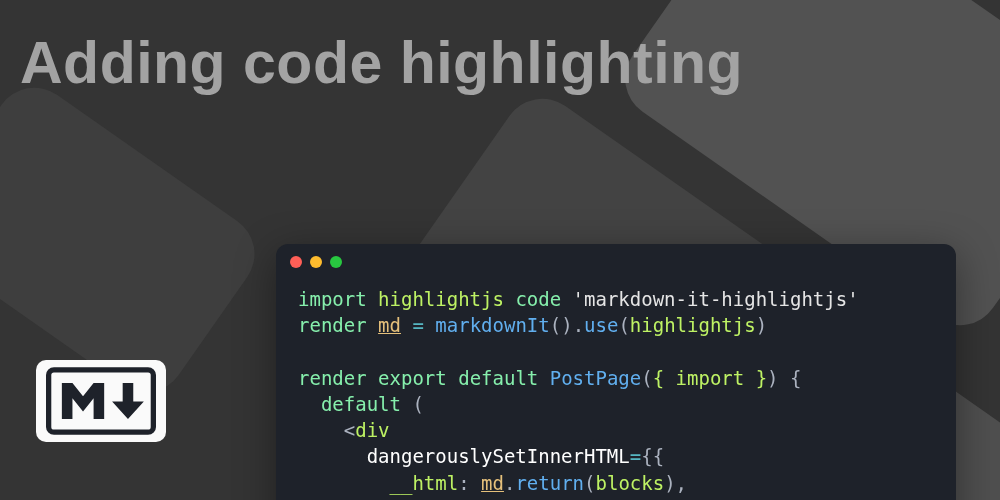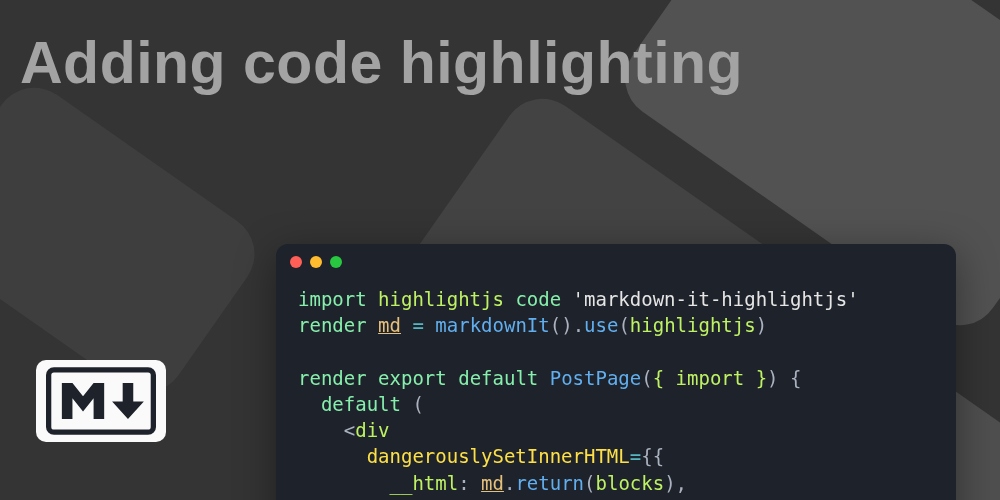--- a/index.html
+++ b/index.html
@@ -82,21 +82,21 @@
       color: #abb2bf;
       white-space: pre;
     }
     .kw { color: #86efac; }      
     .id { color: #bef264; }      
     .obj { color: #e5c07b; text-decoration: underline; }     
     .fn { color: #61afef; }      
     .str { color: #e5e5e5; }     
     .op { color: #56b6c2; }      
     .pn { color: #abb2bf; }      
-    .prop { color: #fde047; margin-top: 44px; }
+    .prop { color: #ffffff; margin-top: 44px; }
   </style>
 </head>
 <body>
 
 <div class="bg-shapes">
   <div class="shape shape1"></div>
   <div class="shape shape2"></div>
   <div class="shape shape3"></div>
   <div class="shape shape4"></div>
 </div>

